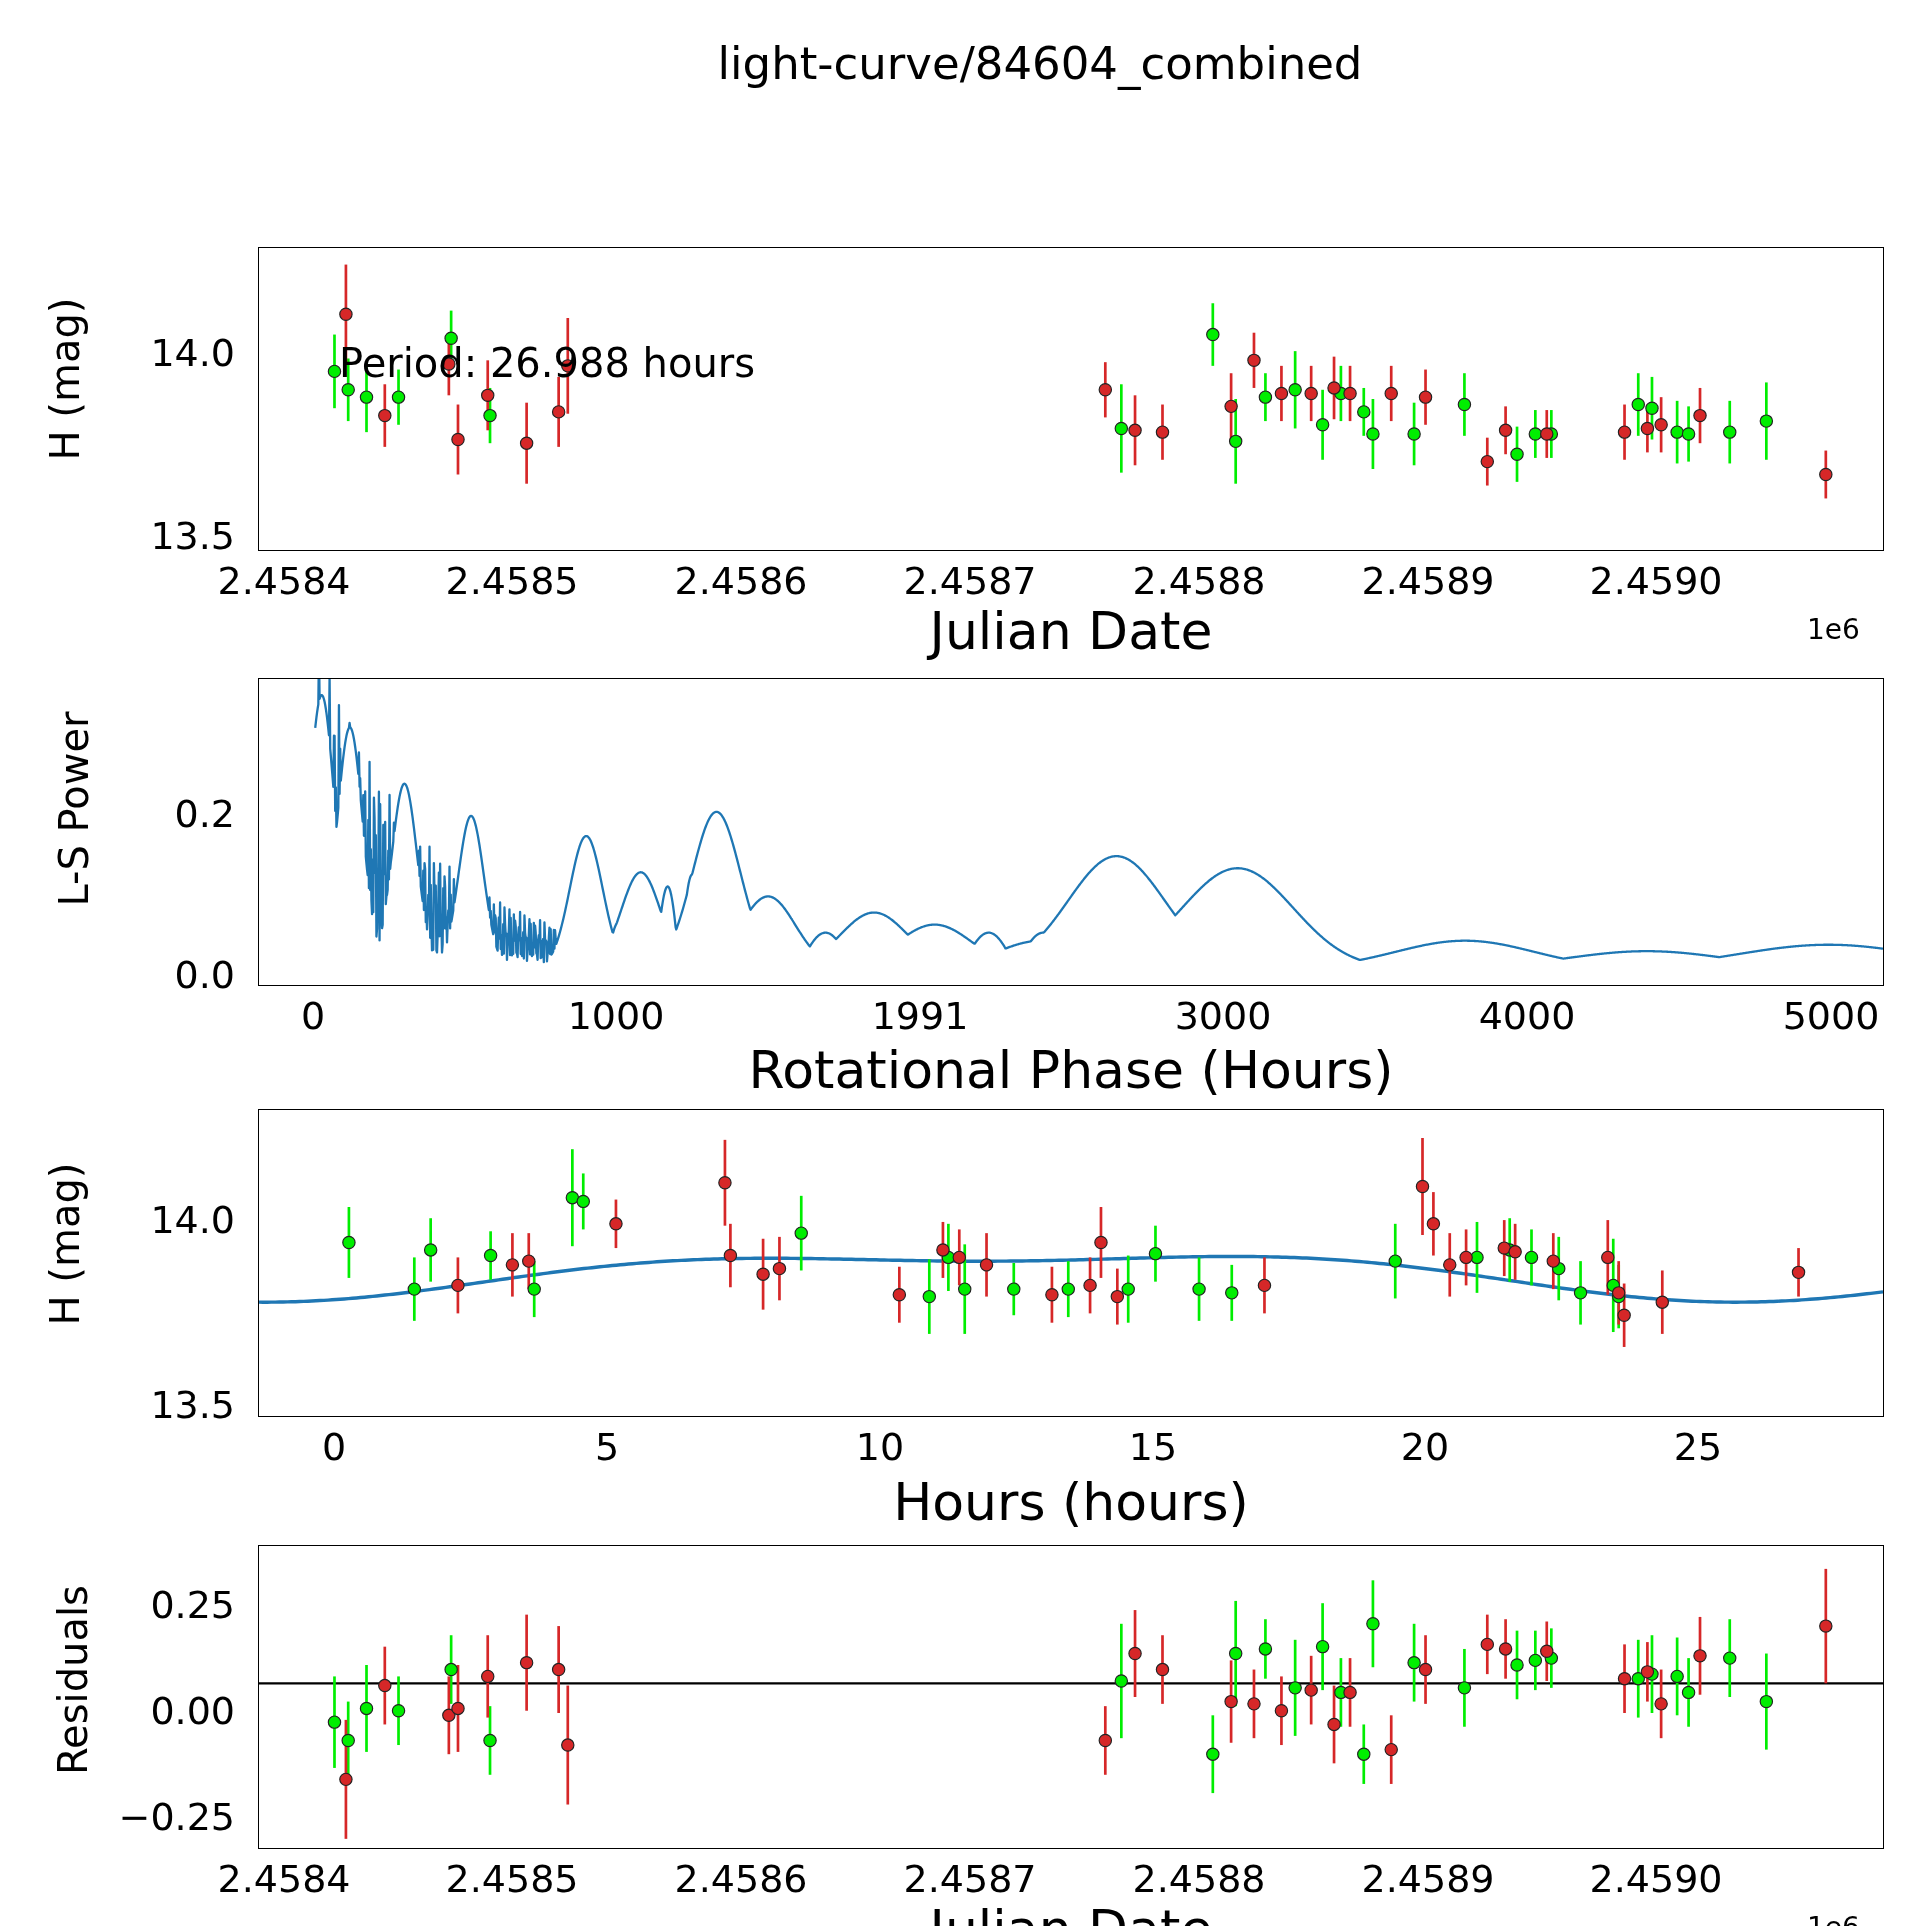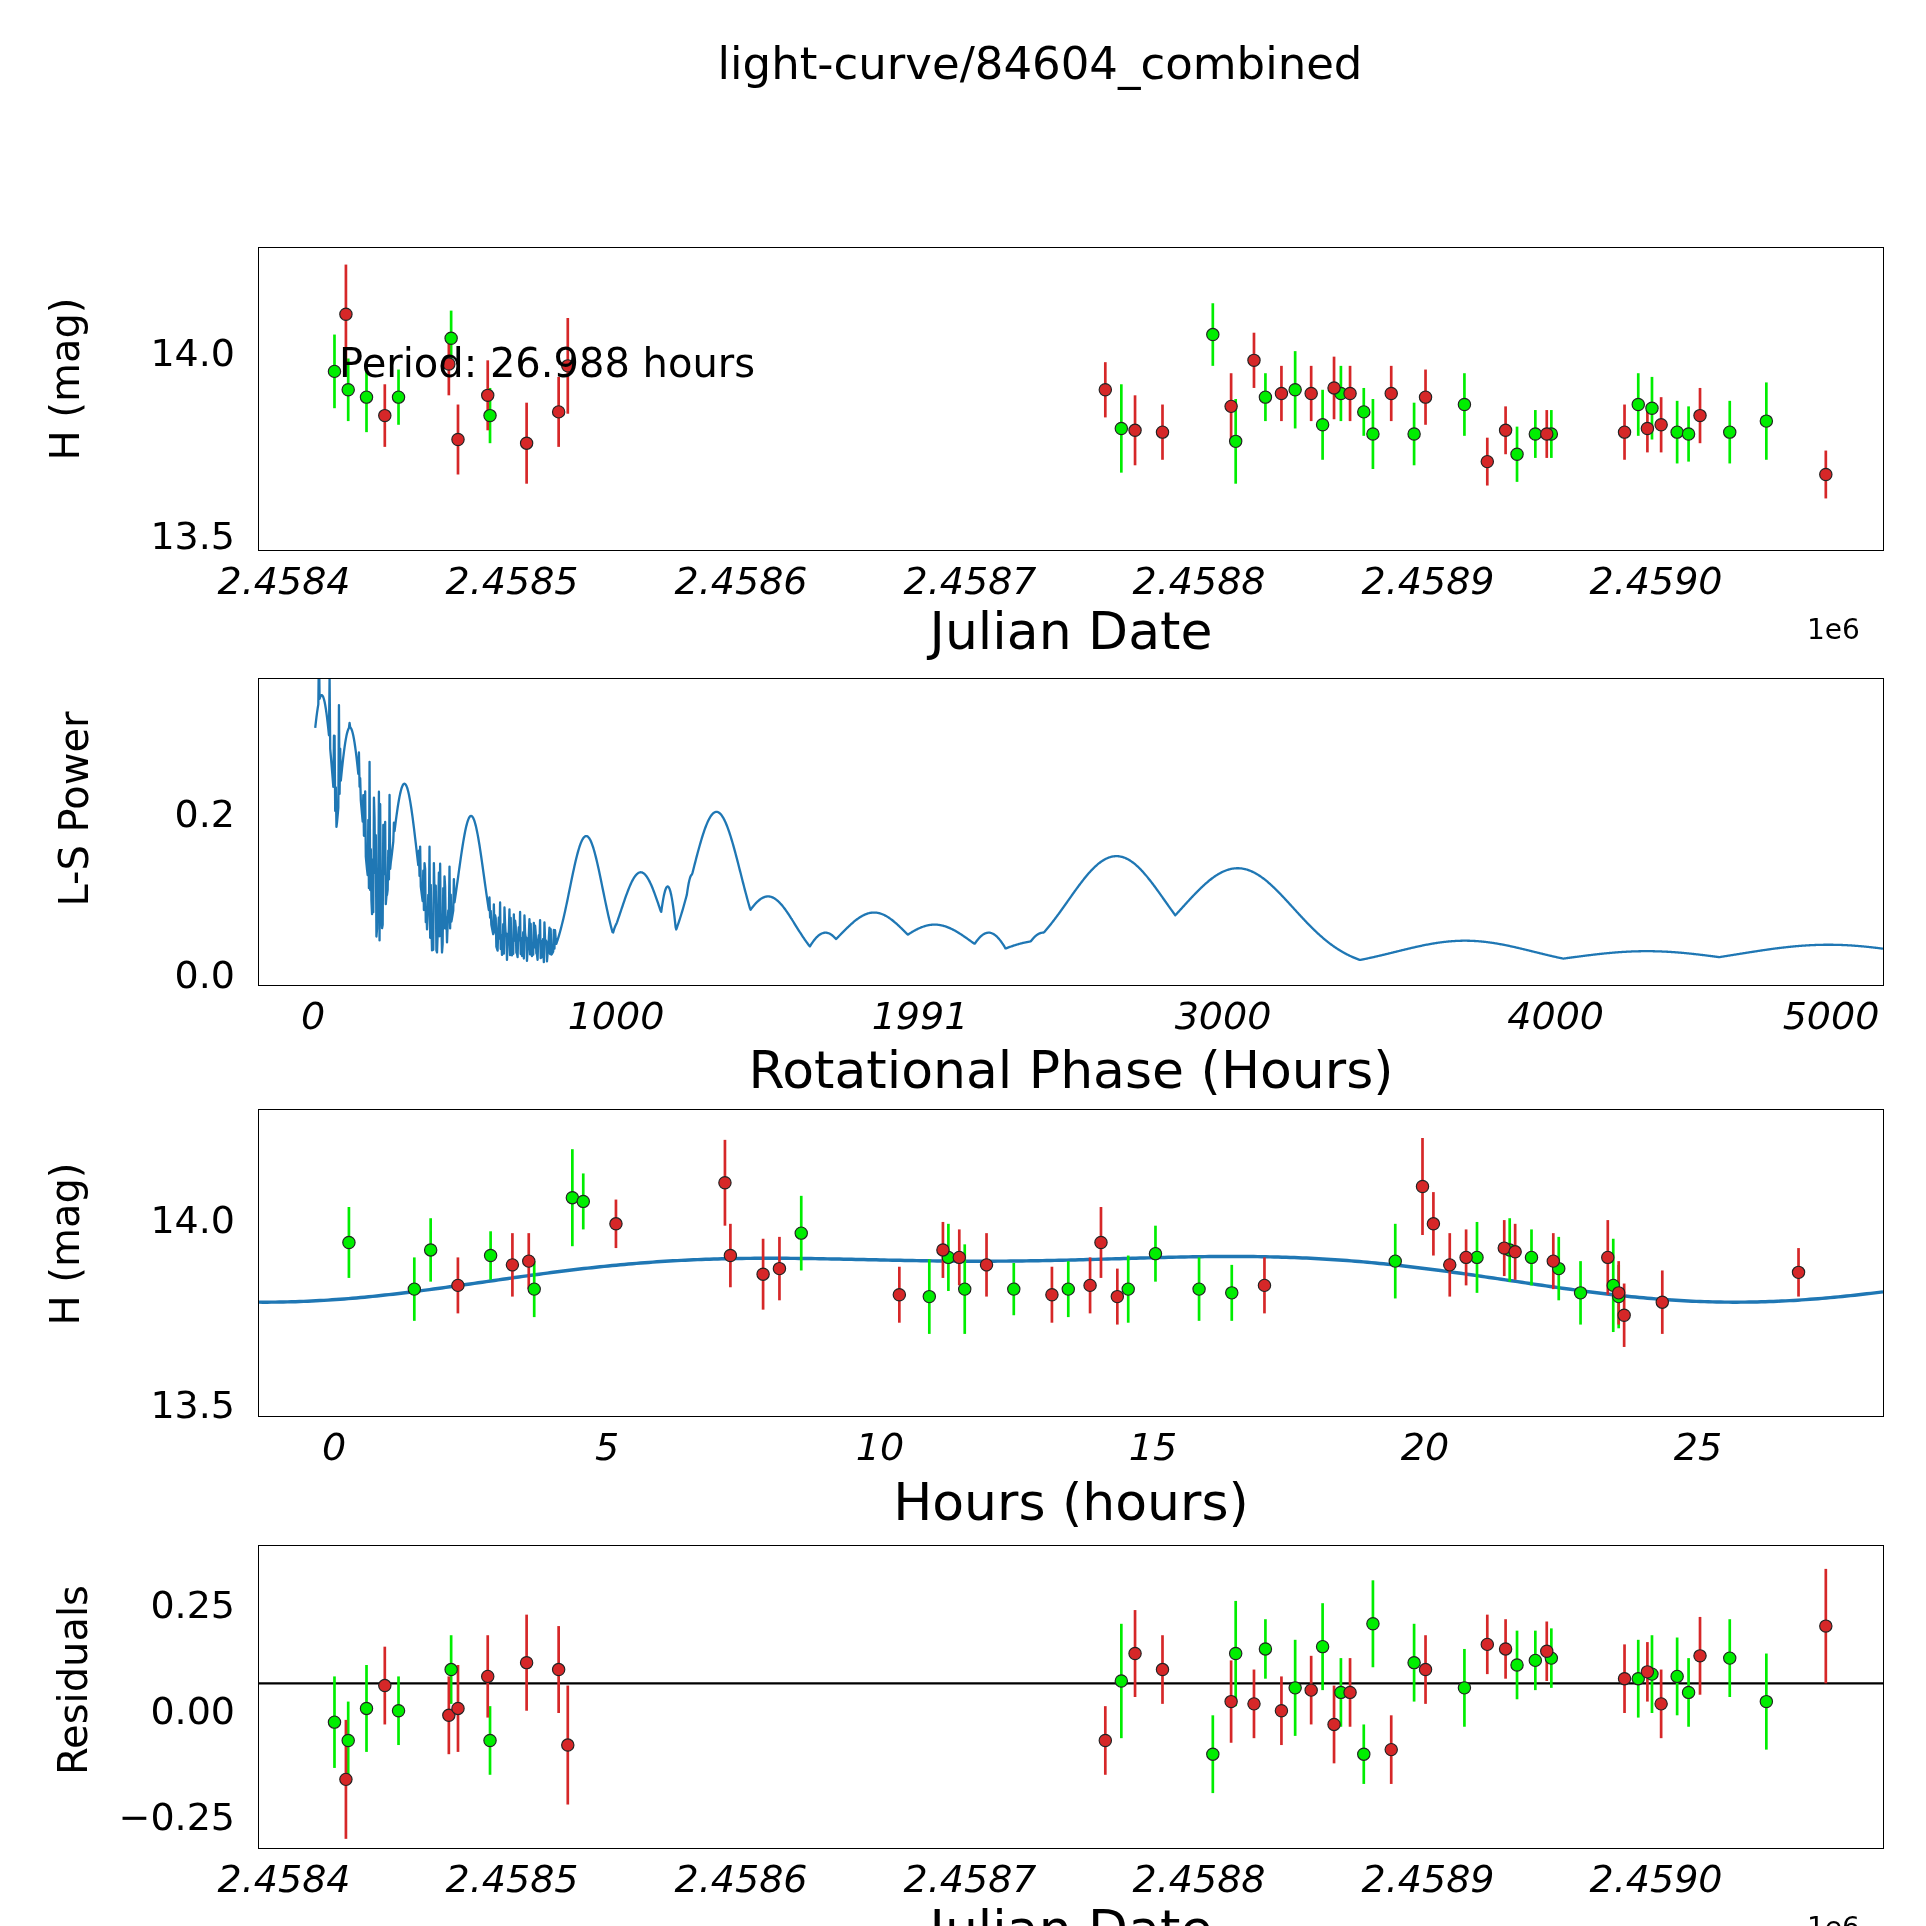--- a/index.html
+++ b/index.html
@@ -67,21 +67,20 @@
     text-align: center;
     white-space: nowrap;
   }
   .tick-label {
     position: absolute;
     font-size: 38px;
     white-space: nowrap;
   }
   .xtick {
     text-align: center;
-    font-style: italic;
   }
   .ytick {
     text-align: right;
   }
   .offset-label {
     position: absolute;
     font-size: 28px;
     white-space: nowrap;
   }
   .annot {
@@ -237,21 +236,21 @@
   <div class="ylabel" style="left:73px; top:809px; width:293px; margin-left:-146px; margin-top:-23px;">L-S Power</div>
   <div class="xlabel" style="left:258px; top:1040px; width:1626px;">Rotational Phase (Hours)</div>
 
   <div class="tick-label ytick" style="left:42px; top:953px; width:193px;">0.0</div>
   <div class="tick-label ytick" style="left:42px; top:792px; width:193px;">0.2</div>
 
   <div class="tick-label xtick" style="left:313px; top:994px; width:154px; margin-left:-77px;">0</div>
   <div class="tick-label xtick" style="left:616px; top:994px; width:154px; margin-left:-77px;">1000</div>
   <div class="tick-label xtick" style="left:920px; top:994px; width:154px; margin-left:-77px;">1991</div>
   <div class="tick-label xtick" style="left:1223px; top:994px; width:154px; margin-left:-77px;">3000</div>
-  <div class="tick-label xtick" style="left:1527px; top:994px; width:154px; margin-left:-77px;text-align:right;">4000</div>
+  <div class="tick-label xtick" style="left:1527px; top:994px; width:154px; margin-left:-77px;">4000</div>
   <div class="tick-label xtick" style="left:1831px; top:994px; width:154px; margin-left:-77px;">5000</div>
 
   <div class="panel" style="left:258px; top:1109px; width:1626px; height:308px;">
     <div class="plotarea">
       <svg class="plot" id="svg-ph" viewBox="0 0 4220 800" preserveAspectRatio="none">
           <path d="M0.00 502.34 L10.55 502.39 L21.10 502.38 L31.65 502.34 L42.20 502.24 L52.75 502.10 L63.30 501.92 L73.85 501.69 L84.40 501.42 L94.95 501.10 L105.50 500.74 L116.05 500.33 L126.60 499.88 L137.15 499.39 L147.70 498.85 L158.25 498.28 L168.80 497.66 L179.35 497.00 L189.90 496.30 L200.45 495.56 L211.00 494.78 L221.55 493.97 L232.10 493.11 L242.65 492.22 L253.20 491.29 L263.75 490.33 L274.30 489.34 L284.85 488.31 L295.40 487.25 L305.95 486.15 L316.50 485.03 L327.05 483.87 L337.60 482.69 L348.15 481.48 L358.70 480.25 L369.25 478.98 L379.80 477.70 L390.35 476.39 L400.90 475.06 L411.45 473.70 L422.00 472.33 L432.55 470.94 L443.10 469.53 L453.65 468.11 L464.20 466.67 L474.75 465.21 L485.30 463.75 L495.85 462.27 L506.40 460.78 L516.95 459.28 L527.50 457.78 L538.05 456.26 L548.60 454.74 L559.15 453.22 L569.70 451.70 L580.25 450.17 L590.80 448.64 L601.35 447.11 L611.90 445.59 L622.45 444.06 L633.00 442.54 L643.55 441.03 L654.10 439.52 L664.65 438.02 L675.20 436.53 L685.75 435.05 L696.30 433.57 L706.85 432.11 L717.40 430.66 L727.95 429.23 L738.50 427.81 L749.05 426.40 L759.60 425.01 L770.15 423.64 L780.70 422.29 L791.25 420.95 L801.80 419.64 L812.35 418.35 L822.90 417.07 L833.45 415.82 L844.00 414.59 L854.55 413.39 L865.10 412.21 L875.65 411.05 L886.20 409.92 L896.75 408.82 L907.30 407.74 L917.85 406.69 L928.40 405.66 L938.95 404.66 L949.50 403.69 L960.05 402.75 L970.60 401.84 L981.15 400.96 L991.70 400.10 L1002.25 399.28 L1012.80 398.48 L1023.35 397.71 L1033.90 396.97 L1044.45 396.27 L1055.00 395.59 L1065.55 394.94 L1076.10 394.32 L1086.65 393.73 L1097.20 393.17 L1107.75 392.64 L1118.30 392.14 L1128.85 391.66 L1139.40 391.22 L1149.95 390.80 L1160.50 390.41 L1171.05 390.05 L1181.60 389.72 L1192.15 389.41 L1202.70 389.13 L1213.25 388.88 L1223.80 388.65 L1234.35 388.44 L1244.90 388.26 L1255.45 388.11 L1266.00 387.97 L1276.55 387.86 L1287.10 387.77 L1297.65 387.71 L1308.20 387.66 L1318.75 387.64 L1329.30 387.63 L1339.85 387.64 L1350.40 387.67 L1360.95 387.72 L1371.50 387.78 L1382.05 387.86 L1392.60 387.96 L1403.15 388.07 L1413.70 388.19 L1424.25 388.32 L1434.80 388.47 L1445.35 388.63 L1455.90 388.79 L1466.45 388.97 L1477.00 389.16 L1487.55 389.35 L1498.10 389.55 L1508.65 389.76 L1519.20 389.97 L1529.75 390.18 L1540.30 390.40 L1550.85 390.62 L1561.40 390.85 L1571.95 391.08 L1582.50 391.30 L1593.05 391.53 L1603.60 391.75 L1614.15 391.98 L1624.70 392.20 L1635.25 392.42 L1645.80 392.63 L1656.35 392.84 L1666.90 393.05 L1677.45 393.24 L1688.00 393.44 L1698.55 393.62 L1709.10 393.80 L1719.65 393.97 L1730.20 394.14 L1740.75 394.29 L1751.30 394.43 L1761.85 394.57 L1772.40 394.69 L1782.95 394.80 L1793.50 394.91 L1804.05 395.00 L1814.60 395.07 L1825.15 395.14 L1835.70 395.20 L1846.25 395.24 L1856.80 395.27 L1867.35 395.28 L1877.90 395.29 L1888.45 395.28 L1899.00 395.25 L1909.55 395.22 L1920.10 395.17 L1930.65 395.11 L1941.20 395.03 L1951.75 394.94 L1962.30 394.84 L1972.85 394.73 L1983.40 394.60 L1993.95 394.46 L2004.50 394.31 L2015.05 394.14 L2025.60 393.97 L2036.15 393.78 L2046.70 393.58 L2057.25 393.37 L2067.80 393.15 L2078.35 392.92 L2088.90 392.69 L2099.45 392.44 L2110.00 392.18 L2120.55 391.92 L2131.10 391.65 L2141.65 391.37 L2152.20 391.09 L2162.75 390.80 L2173.30 390.50 L2183.85 390.20 L2194.40 389.90 L2204.95 389.59 L2215.50 389.28 L2226.05 388.97 L2236.60 388.66 L2247.15 388.35 L2257.70 388.04 L2268.25 387.74 L2278.80 387.43 L2289.35 387.13 L2299.90 386.83 L2310.45 386.53 L2321.00 386.24 L2331.55 385.96 L2342.10 385.69 L2352.65 385.42 L2363.20 385.16 L2373.75 384.91 L2384.30 384.68 L2394.85 384.45 L2405.40 384.23 L2415.95 384.03 L2426.50 383.84 L2437.05 383.67 L2447.60 383.51 L2458.15 383.37 L2468.70 383.25 L2479.25 383.14 L2489.80 383.06 L2500.35 382.99 L2510.90 382.94 L2521.45 382.91 L2532.00 382.91 L2542.55 382.92 L2553.10 382.96 L2563.65 383.02 L2574.20 383.11 L2584.75 383.22 L2595.30 383.36 L2605.85 383.52 L2616.40 383.71 L2626.95 383.93 L2637.50 384.17 L2648.05 384.45 L2658.60 384.75 L2669.15 385.08 L2679.70 385.43 L2690.25 385.82 L2700.80 386.24 L2711.35 386.69 L2721.90 387.17 L2732.45 387.68 L2743.00 388.22 L2753.55 388.79 L2764.10 389.39 L2774.65 390.02 L2785.20 390.69 L2795.75 391.38 L2806.30 392.11 L2816.85 392.87 L2827.40 393.66 L2837.95 394.48 L2848.50 395.33 L2859.05 396.22 L2869.60 397.13 L2880.15 398.07 L2890.70 399.04 L2901.25 400.05 L2911.80 401.08 L2922.35 402.14 L2932.90 403.23 L2943.45 404.34 L2954.00 405.49 L2964.55 406.66 L2975.10 407.86 L2985.65 409.08 L2996.20 410.33 L3006.75 411.60 L3017.30 412.90 L3027.85 414.22 L3038.40 415.56 L3048.95 416.92 L3059.50 418.30 L3070.05 419.71 L3080.60 421.13 L3091.15 422.57 L3101.70 424.03 L3112.25 425.50 L3122.80 426.99 L3133.35 428.49 L3143.90 430.00 L3154.45 431.53 L3165.00 433.07 L3175.55 434.61 L3186.10 436.17 L3196.65 437.74 L3207.20 439.31 L3217.75 440.88 L3228.30 442.46 L3238.85 444.04 L3249.40 445.63 L3259.95 447.21 L3270.50 448.80 L3281.05 450.38 L3291.60 451.96 L3302.15 453.54 L3312.70 455.11 L3323.25 456.67 L3333.80 458.23 L3344.35 459.77 L3354.90 461.31 L3365.45 462.83 L3376.00 464.35 L3386.55 465.84 L3397.10 467.33 L3407.65 468.79 L3418.20 470.24 L3428.75 471.67 L3439.30 473.08 L3449.85 474.47 L3460.40 475.83 L3470.95 477.17 L3481.50 478.49 L3492.05 479.78 L3502.60 481.05 L3513.15 482.29 L3523.70 483.50 L3534.25 484.68 L3544.80 485.82 L3555.35 486.94 L3565.90 488.02 L3576.45 489.07 L3587.00 490.09 L3597.55 491.07 L3608.10 492.01 L3618.65 492.92 L3629.20 493.79 L3639.75 494.62 L3650.30 495.41 L3660.85 496.17 L3671.40 496.88 L3681.95 497.55 L3692.50 498.18 L3703.05 498.76 L3713.60 499.31 L3724.15 499.81 L3734.70 500.27 L3745.25 500.68 L3755.80 501.05 L3766.35 501.38 L3776.90 501.66 L3787.45 501.89 L3798.00 502.08 L3808.55 502.23 L3819.10 502.33 L3829.65 502.38 L3840.20 502.39 L3850.75 502.35 L3861.30 502.27 L3871.85 502.14 L3882.40 501.97 L3892.95 501.75 L3903.50 501.49 L3914.05 501.18 L3924.60 500.83 L3935.15 500.44 L3945.70 500.00 L3956.25 499.52 L3966.80 498.99 L3977.35 498.43 L3987.90 497.82 L3998.45 497.17 L4009.00 496.48 L4019.55 495.75 L4030.10 494.98 L4040.65 494.18 L4051.20 493.33 L4061.75 492.45 L4072.30 491.53 L4082.85 490.58 L4093.40 489.59 L4103.95 488.57 L4114.50 487.52 L4125.05 486.43 L4135.60 485.32 L4146.15 484.17 L4156.70 483.00 L4167.25 481.79 L4177.80 480.56 L4188.35 479.31 L4198.90 478.03 L4209.45 476.72 L4220.00 475.40 " fill="none" stroke="#1f77b4" stroke-width="9"></path>
           <line x1="233.65771812080538" y1="439.0243902439026" x2="233.65771812080538" y2="253.65853658536435" stroke="#00ee00" stroke-width="7"></line>
           <line x1="403.59060402684565" y1="551.2195121951224" x2="403.59060402684565" y2="385.3658536585352" stroke="#00ee00" stroke-width="7"></line>
           <line x1="446.07382550335575" y1="448.78048780487967" x2="446.07382550335575" y2="282.9268292682924" stroke="#00ee00" stroke-width="7"></line>
           <line x1="601.8456375838927" y1="443.9024390243894" x2="601.8456375838927" y2="317.07317073170725" stroke="#00ee00" stroke-width="7"></line>

